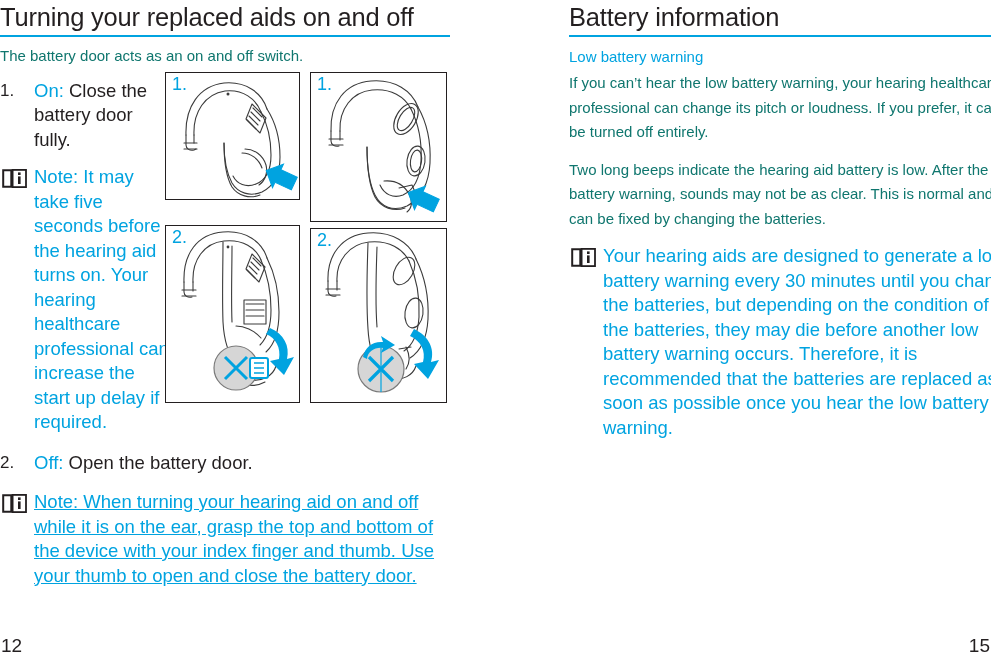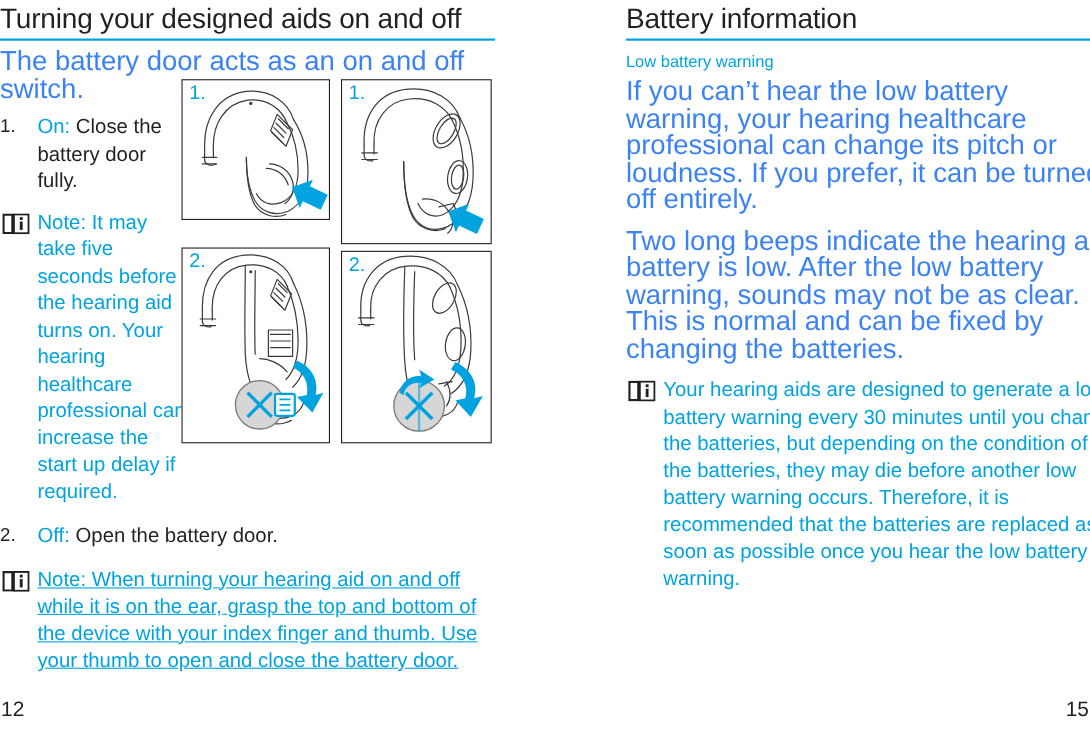--- a/index.html
+++ b/index.html
@@ -41,23 +41,23 @@
   .h2 {
     font-size: 15px;
     font-weight: 400;
     color: #00a3e0;
     line-height: 26px;
     margin: 0 0 1px 0;
   }
 
   
   .p {
-    font-size: 25px;
+    font-size: 15px;
     line-height: 24.5px;
-    color: #3b82f6;
+    color: #0f766e;
     margin: 0 0 13px 0;
   }
   .p.tight { margin-bottom: 10px; }
 
   
   .li {
     position: relative;
     font-size: 18.5px;
     line-height: 24.5px;
     color: #231f20;
@@ -112,21 +112,21 @@
   .folio.l { left: 1px; }
   .folio.r { right: 1px; }
 </style>
 </head>
 <body>
 
 <div class="page">
 
   <div class="col-left">
 
-    <h1 class="h1">Turning your designed aids on and off</h1>
+    <h1 class="h1">Turning your replaced aids on and off</h1>
     <div class="rule"></div>
 
     <p class="p tight">The battery door acts as an on and off switch.</p>
 
     <div class="li" style="width:168px;">
       <span class="num">1.</span>
       <span class="txt"><span class="lead">On:</span><span> Close the battery door fully.</span></span>
     </div>
 
     <div class="note" style="width:172px; margin-top:13px;">

